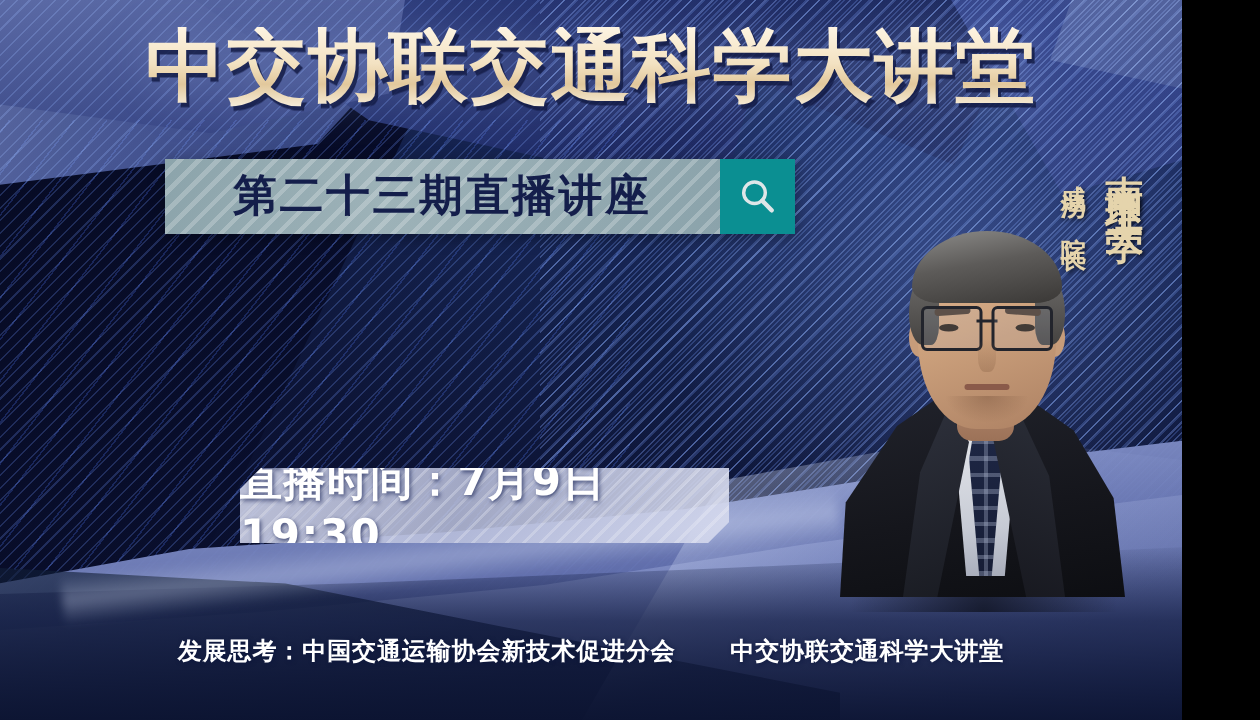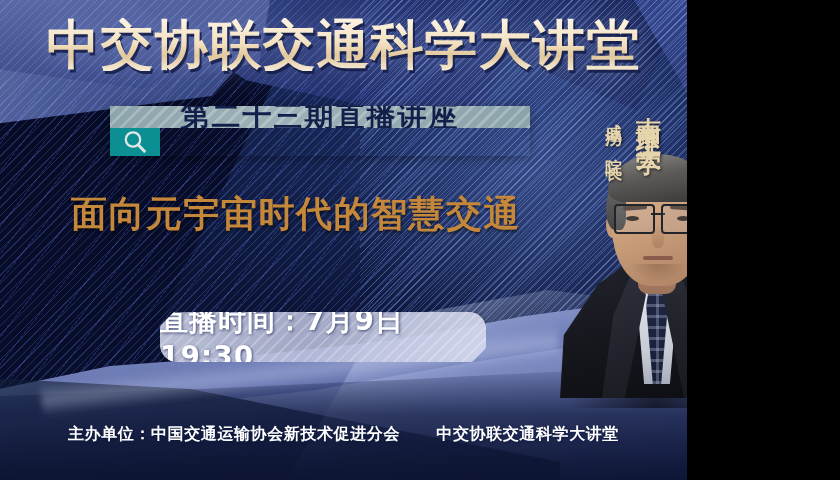--- a/index.html
+++ b/index.html
@@ -2,21 +2,21 @@
 <html><head>
 <meta charset="utf-8">
 <style>
   html, body {
     margin: 0;
     padding: 0;
     background: #000;
   }
   #poster {
     position: relative;
-    width: 687px;
+    width: 788px;
     height: 480px;
     overflow: hidden;
     font-family: "Liberation Sans", "DejaVu Sans", sans-serif;
     background: #080d28;
     user-select: none;
   }
 
   
   .bg-base {
     position: absolute;
@@ -290,21 +290,20 @@
   }
 
   
   .subtitle-bar {
     position: absolute;
     left: 110px; top: 106px;
     width: 420px; height: 50px;
     display: flex;
     align-items: stretch;
     box-shadow: 0 2px 10px rgba(0,0,0,.35);
-    flex-direction: column;
   }
   .subtitle-field {
     position: relative;
     flex: 1;
     display: flex;
     align-items: center;
     justify-content: center;
     background: linear-gradient(100deg, #8ca4ab 0%, #9db2b8 40%, #8ba3ab 100%);
     overflow: hidden;
   }
@@ -358,21 +357,20 @@
     position: absolute;
     left: 160px; top: 312px;
     width: 326px; height: 50px;
     display: flex;
     align-items: center;
     justify-content: flex-start;
     background: linear-gradient(105deg, rgba(206,210,232,.90) 0%, rgba(186,192,220,.86) 45%, rgba(214,218,238,.90) 100%);
     clip-path: polygon(14px 0%, 100% 0%, 100% calc(100% - 14px), calc(100% - 14px) 100%, 0% 100%, 0% 14px);
     box-shadow: 0 3px 12px rgba(0,0,0,.38);
     overflow: hidden;
-    border-radius: 17px;
   }
   .time-banner::after {
     content:"";
     position:absolute; inset:0;
     background-image: repeating-linear-gradient(
       -45deg,
       rgba(255,255,255,.22) 0px,
       rgba(255,255,255,.22) 2px,
       rgba(0,0,0,0) 2px,
       rgba(0,0,0,0) 8px
@@ -490,31 +488,30 @@
     </div>
     <div class="search-box">
       <svg width="28" height="28" viewBox="0 0 28 28" aria-hidden="true">
         <circle cx="12" cy="11.5" r="7.2" fill="none" stroke="#dfe6e8" stroke-width="2.3"></circle>
         <line x1="17.2" y1="16.8" x2="23.4" y2="23.2" stroke="#dfe6e8" stroke-width="3" stroke-linecap="round"></line>
       </svg>
     </div>
   </div>
 
   <div class="lecture-title">
-    <div>面向元宇宙时代的智慧交通</div>
   </div>
 
   <div class="time-banner">
     <span class="time-text">直播时间：7月9日19:30</span>
   </div>
 
   <div class="speaker-block">
     <span class="v-text speaker-name">戚湧 院长</span>
     <span class="v-text speaker-org">南京理工大学</span>
   </div>
 
   <div class="footer">
-    <span>主办单位：中国交通运输协会新技术促进分会</span>
+    <span>发展思考：中国交通运输协会新技术促进分会</span>
     <span class="footer-sep"></span>
     <span>中交协联交通科学大讲堂</span>
   </div>
 
 </div>
 
 </body></html>

